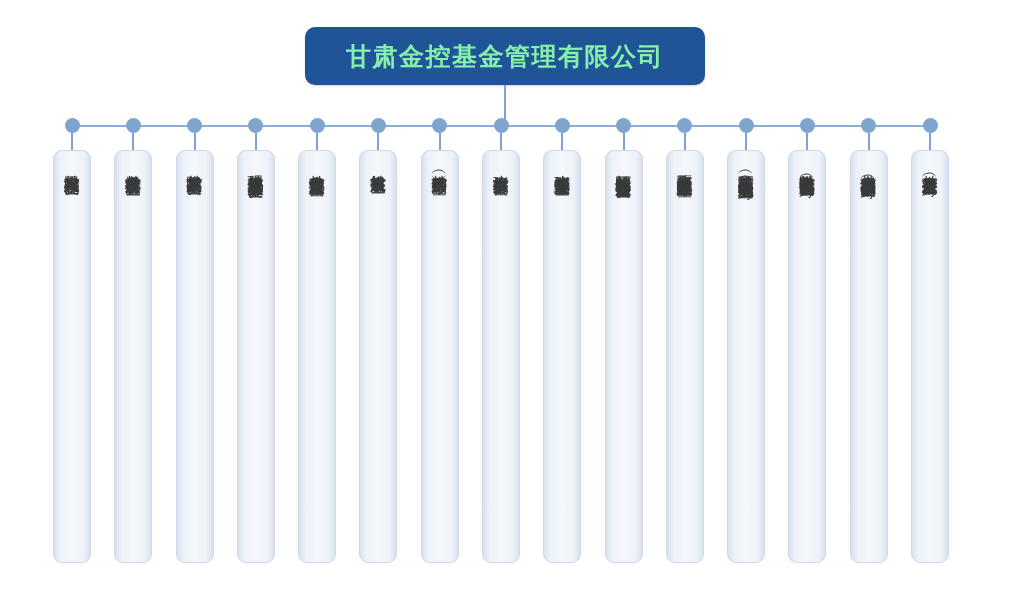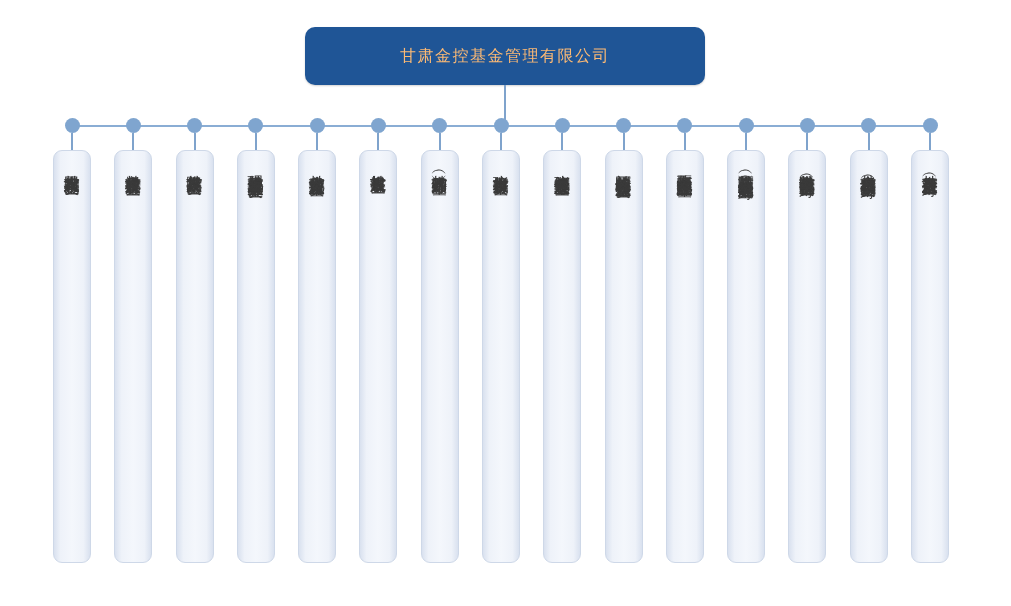--- a/index.html
+++ b/index.html
@@ -29,23 +29,23 @@
     height: 58px;
     background: #1f5596;
     border-radius: 10px;
     box-shadow: 0 1px 2px rgba(0,0,0,0.18);
     display: flex;
     align-items: center;
     justify-content: center;
     box-sizing: border-box;
   }
   .root-node-label {
-    color: #fdba74;
-    font-size: 16px;
-    font-weight: normal;
+    color: #86efac;
+    font-size: 25px;
+    font-weight: bold;
     letter-spacing: 1.5px;
     white-space: nowrap;
   }
 
   
   .root-stem {
     position: absolute;
     left: 504px;
     top: 85px;
     width: 2px;

